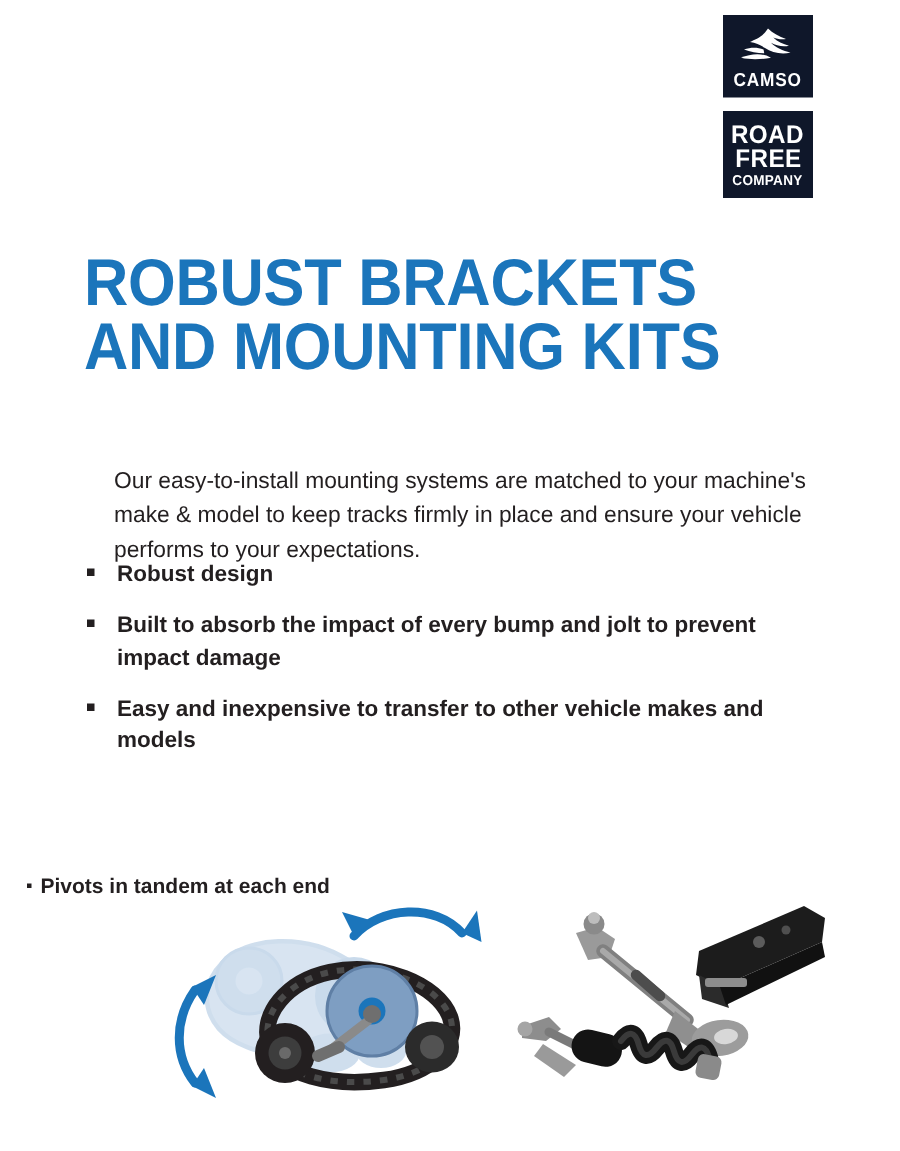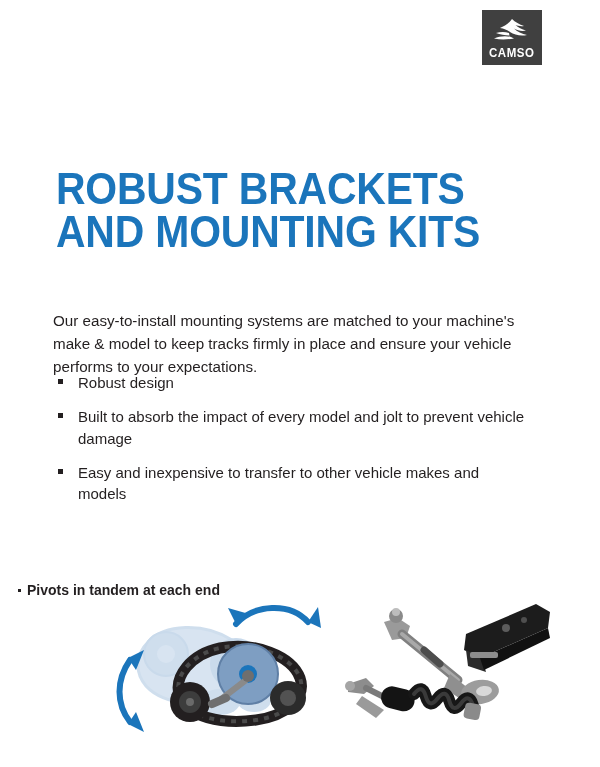--- a/index.html
+++ b/index.html
@@ -19,21 +19,21 @@
 
   
   .logo-block {
     position: absolute;
     top: 10px;
     left: 482px;
     width: 60px;
   }
   .logo-box {
     width: 60px;
-    background: #404040;
+    background: #0f172a;
     display: flex;
     flex-direction: column;
     align-items: center;
     justify-content: center;
   }
   .logo-box-camso {
     height: 55px;
     padding-top: 2px;
     box-sizing: border-box;
   }
@@ -85,21 +85,21 @@
     letter-spacing: -0.2px;
     transform: scaleX(0.93);
     transform-origin: left top;
   }
   .headline .hl-line { display: block; white-space: nowrap; }
 
   
   .intro {
     position: absolute;
     top: 294px;
-    left: 53px;
+    left: 76px;
     width: 470px;
     font-size: 15.2px;
     line-height: 1.52;
     color: #231f20;
   }
 
   
   .bullets {
     position: absolute;
     top: 372px;
@@ -107,21 +107,21 @@
     width: 470px;
     margin: 0;
     padding: 0;
     list-style: none;
   }
   .bullet {
     position: relative;
     padding-left: 20px;
     margin-bottom: 13px;
     font-size: 15px;
-    font-weight: normal;
+    font-weight: bold;
     line-height: 1.42;
     color: #231f20;
   }
   .bullet:last-child { margin-bottom: 4px; }
   .bullet-marker {
     position: absolute;
     left: 0;
     top: 7px;
     width: 5px;
     height: 5px;
@@ -173,38 +173,43 @@
 
   <div class="logo-box logo-box-camso">
     <svg class="camso-mark" viewBox="0 0 80 52">
       <path fill="#ffffff" d="M40 2 C46 8 55 13 64 16 C58 17 52 16 47 14 C52 19 60 23 68 25 C60 27 51 25 44 21 C50 27 60 32 70 34 C58 37 45 34 36 28 C30 24 24 21 16 20 C24 16 32 14 40 2 Z"></path>
       <path fill="#ffffff" d="M34 30 C26 27 17 27 8 30 C16 33 26 35 35 35 Z"></path>
       <path fill="#ffffff" d="M38 38 C28 35 15 36 4 41 C18 44 32 43 44 41 Z"></path>
     </svg>
     <div class="camso-word">CAMSO</div>
   </div>
 
+  <div class="logo-box logo-box-road">
+    <div class="road-line l1">ROAD</div>
+    <div class="road-line l2">FREE</div>
+    <div class="road-line l3">COMPANY</div>
+  </div>
 
 </div>
 
 <h1 class="headline">
   <span class="hl-line">ROBUST BRACKETS</span>
   <span class="hl-line">AND MOUNTING KITS</span>
 </h1>
 
 <p class="intro">Our easy-to-install mounting systems are matched to your machine's make &amp; model to keep tracks firmly in place and ensure your vehicle performs to your expectations.</p>
 
 <ul class="bullets">
   <li class="bullet">
     <span class="bullet-marker"></span>
     <span>Robust design</span>
   </li>
   <li class="bullet">
     <span class="bullet-marker"></span>
-    <span>Built to absorb the impact of every model and jolt to prevent vehicle damage</span>
+    <span>Built to absorb the impact of every bump and jolt to prevent impact damage</span>
   </li>
   <li class="bullet">
     <span class="bullet-marker"></span>
     <span>Easy and inexpensive to transfer to other vehicle makes and models</span>
   </li>
 </ul>
 
 <div class="footnote">
   <span class="footnote-marker"></span><span>Pivots in tandem at each end</span>
 </div>

